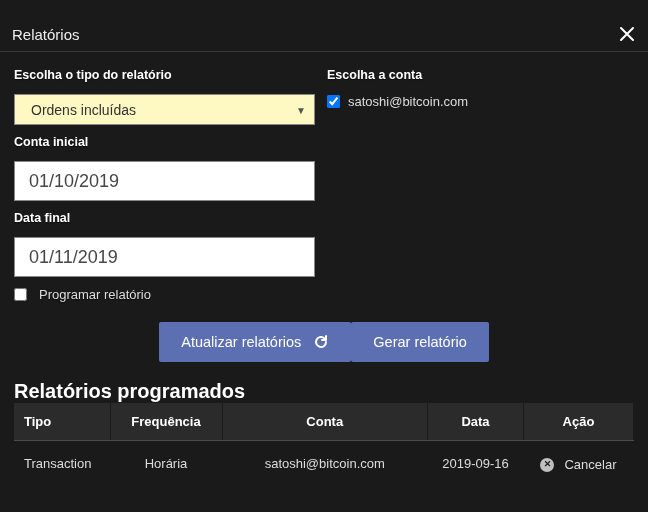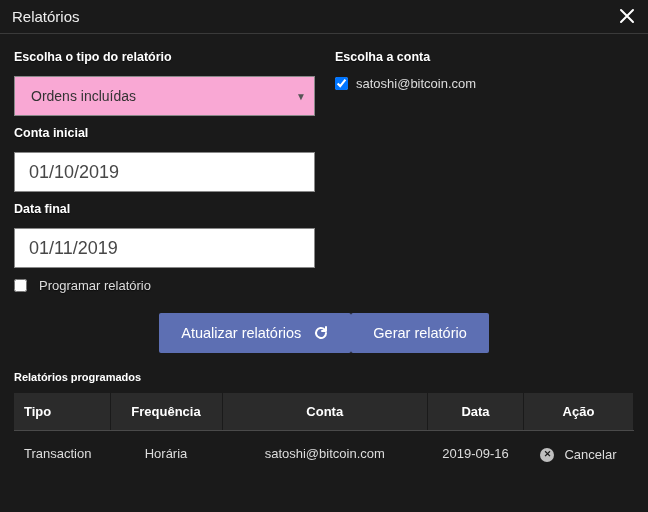--- a/index.html
+++ b/index.html
@@ -8,21 +8,21 @@
     height: 512px;
     background: #1a1a1a;
     font-family: Arial, Helvetica, sans-serif;
     color: #fff;
     overflow: hidden;
   }
   .titlebar {
     display: flex;
     align-items: center;
     justify-content: space-between;
-    padding: 7px 12px 8px 12px;
+    padding: 25px 12px 8px 12px;
     border-bottom: 1px solid #3a3a3a;
   }
   .titlebar h1 {
     font-size: 15px;
     font-weight: 400;
     color: #eee;
   }
   .close-icon {
     width: 18px;
     height: 18px;
@@ -30,37 +30,37 @@
     display: inline-flex;
     align-items: center;
     justify-content: center;
   }
   .close-icon svg { width: 16px; height: 16px; }
   .content {
     padding: 16px 14px 0 14px;
   }
   .row {
     display: flex;
-    gap: 20px;
+    gap: 12px;
     justify-content: space-between;
   }
   .col-left { width: 301px; }
   .col-right { flex: 1; }
   .label {
     font-size: 12.5px;
     font-weight: 700;
     color: #fff;
     margin-bottom: 12px;
     text-shadow: 0 1px 1px rgba(0,0,0,0.6);
   }
   .select-wrap {
     position: relative;
     width: 301px;
-    height: 40px;
-    background: #f9a8d4;
+    height: 31px;
+    background: #fef9c3;
     border: 1px solid #888;
     display: flex;
     align-items: center;
     padding: 0 30px 0 16px;
     color: #333;
     font-size: 14px;
     cursor: pointer;
   }
   .select-caret {
     position: absolute;
@@ -122,24 +122,23 @@
     gap: 12px;
     cursor: pointer;
     border-radius: 2px;
   }
   .refresh-icon {
     display: inline-flex;
     width: 16px;
     height: 16px;
   }
   .section-title {
-    font-size: 11px;
-    font-weight: 700;
-    color: #fff;
-    margin-bottom: 10px;
+    font-size: 20px;
+    font-weight: 700;
+    color: #fff;
   }
   table {
     width: 100%;
     border-collapse: collapse;
     font-size: 13px;
   }
   thead th {
     background: #2b2b2b;
     color: #fff;
     font-weight: 700;

